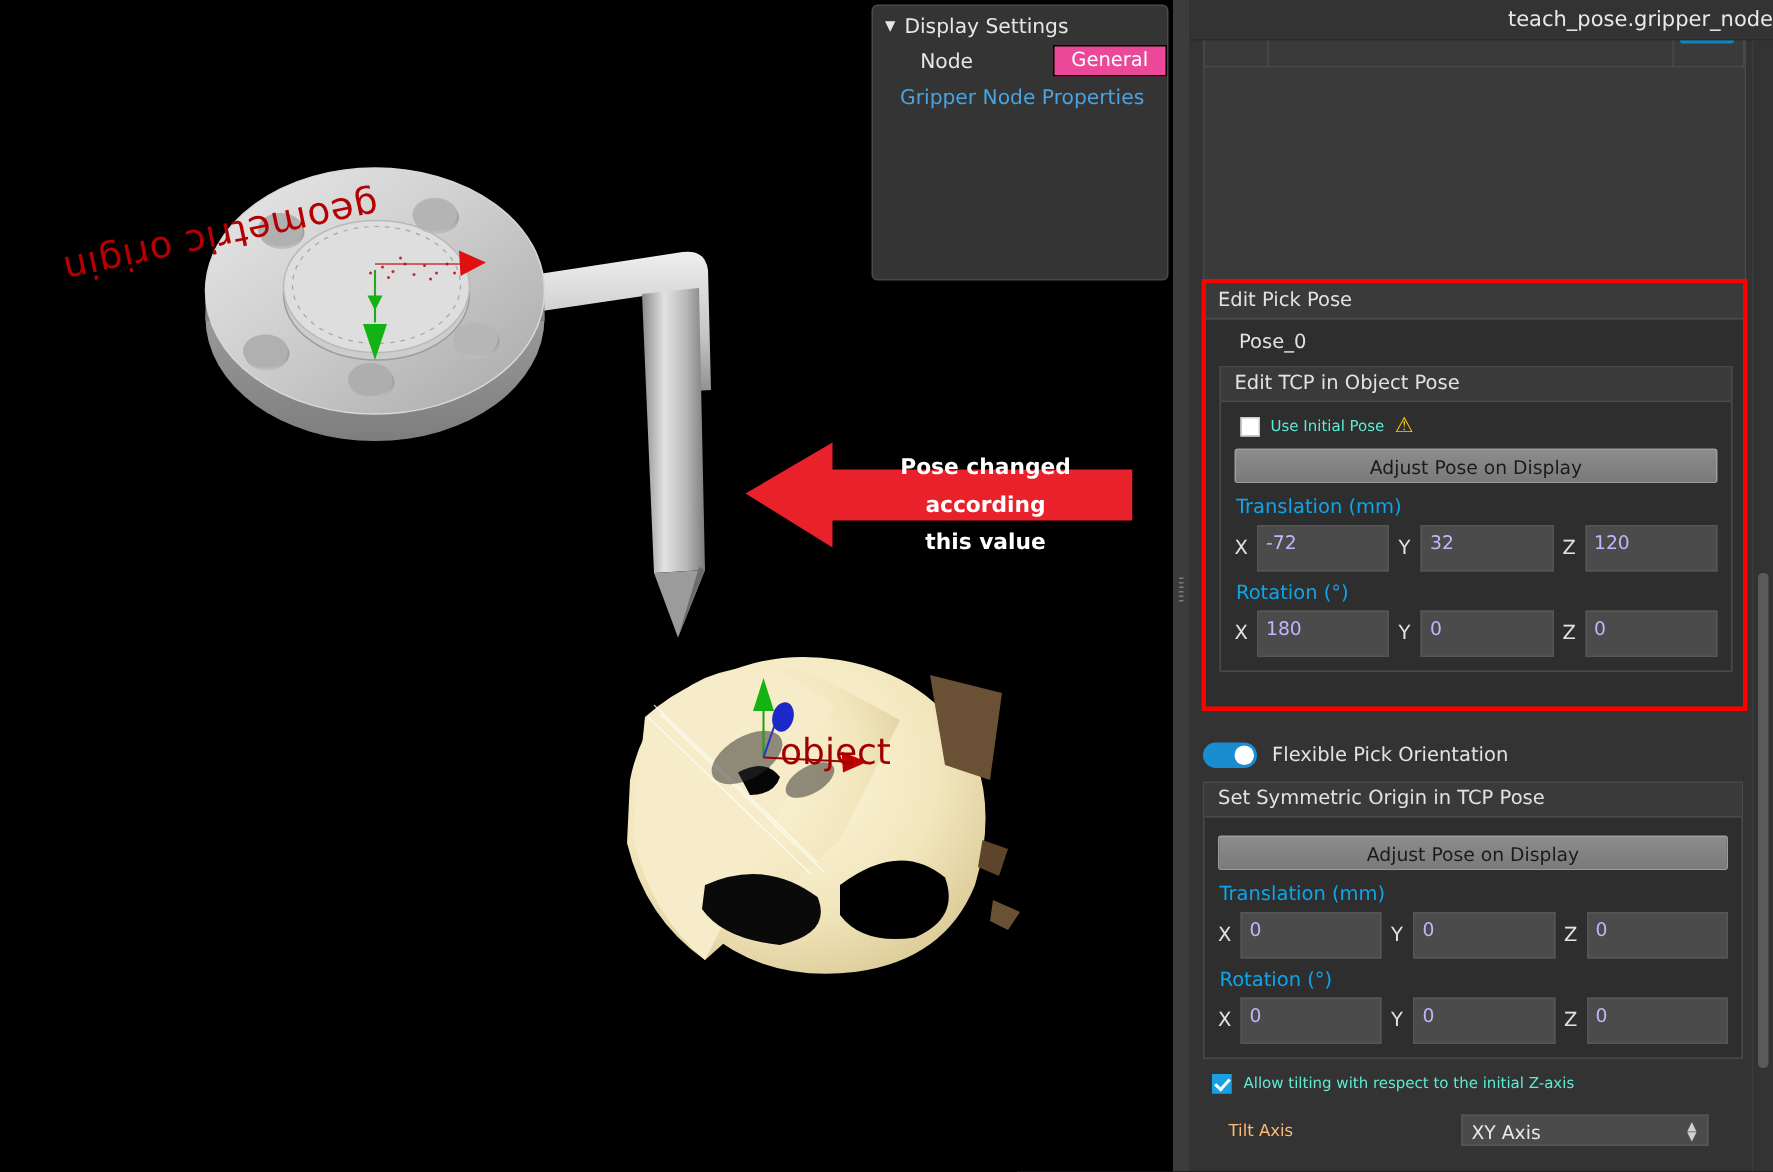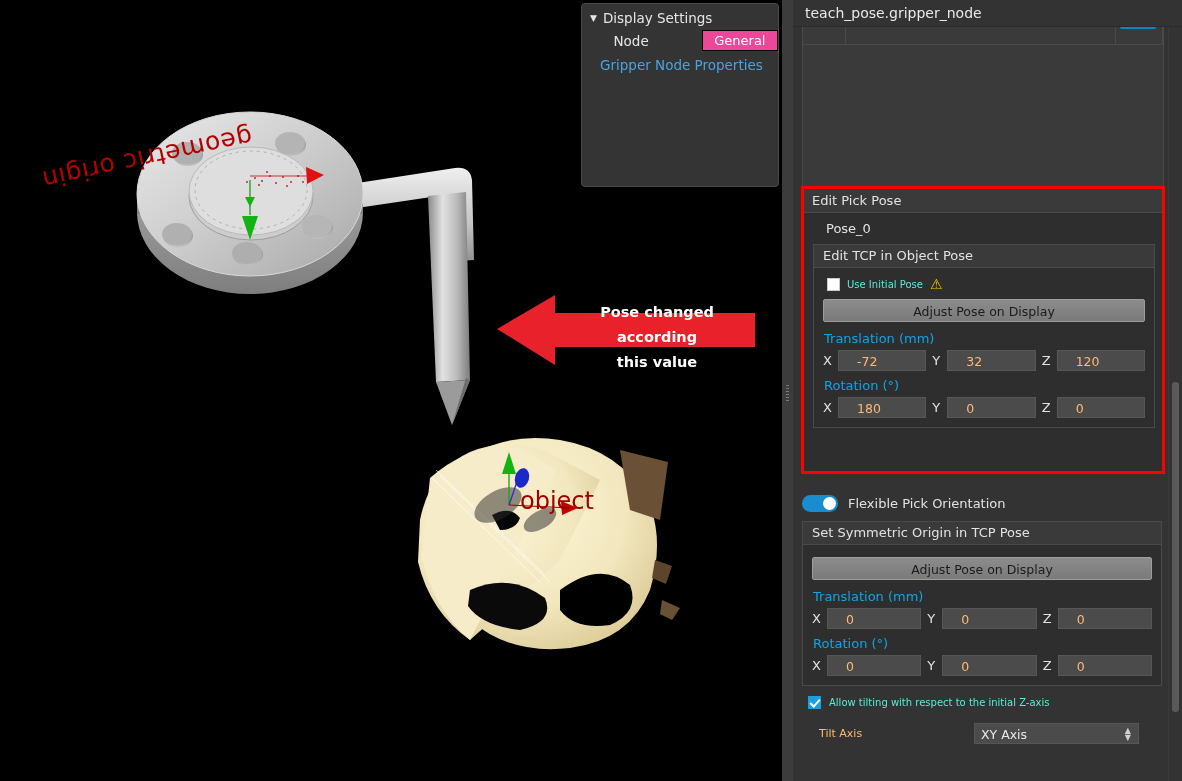--- a/index.html
+++ b/index.html
@@ -59,20 +59,21 @@
   .splitter{position:absolute;left:782px;top:0;width:11px;height:781px;background:#3c3c3c;}
   .splitter .dots{position:absolute;left:4px;top:385px;width:3px;}
   .splitter .dots i{display:block;width:3px;height:1px;background:#7a7a7a;margin-bottom:2px;}
 
   
   .right{position:absolute;left:793px;top:0;width:389px;height:781px;background:#333;}
   .rp-header{
     height:26px;line-height:26px;padding-left:12px;
     font-size:14px;color:#e9e9e9;background:#333;
     border-bottom:1px solid #2b2b2b;
+    text-align:right;
   }
   .rp-body{position:absolute;left:0;top:27px;width:389px;height:754px;overflow:hidden;}
 
   
   .tbl-wrap{position:absolute;left:9px;top:-8px;width:360px;height:180px;border:1px solid #4a4a4a;background:#3a3a3a;}
   .tbl-head{display:flex;height:24px;border-bottom:1px solid #4a4a4a;}
   .tbl-head .c{border-right:1px solid #4a4a4a;height:100%;position:relative;}
   .tbl-head .c1{width:42px;}
   .tbl-head .c2{flex:1;}
   .tbl-head .c3{width:46px;}
@@ -112,23 +113,23 @@
     display:block;width:100%;height:23px;line-height:23px;text-align:center;
     background:linear-gradient(#8c8c8c,#7a7a7a);
     border:1px solid #9c9c9c;border-radius:2px;
     color:#1b1b1b;font-size:12.5px;box-sizing:border-box;
     margin:2px 0 9px 0;
   }
   .sec-lbl{font-size:13px;color:#0ea5e9;margin:0 0 4px 1px;}
   .xyz{display:flex;align-items:center;gap:0;margin-bottom:7px;}
   .xyz .ax{width:15px;font-size:13px;color:#e2e2e2;}
   .xyz .fld{
-    flex:1;height:21px;line-height:21px;background:#4b4b4b;
+    flex:1;height:31px;line-height:21px;background:#4b4b4b;
     border:1px solid #565656;box-sizing:border-box;
-    color:#fdba74;font-size:12.5px;padding-left:18px;
+    color:#c4b5fd;font-size:12.5px;padding-left:5px;
     margin-right:6px;
   }
   .xyz .fld:last-child{margin-right:0;}
 
   
   .flex-sec{position:absolute;left:9px;top:468px;width:360px;}
   .tog-row{display:flex;align-items:center;gap:10px;margin-bottom:9px;}
   .toggle{
     width:36px;height:17px;border-radius:9px;background:#1a8cd0;position:relative;
   }

